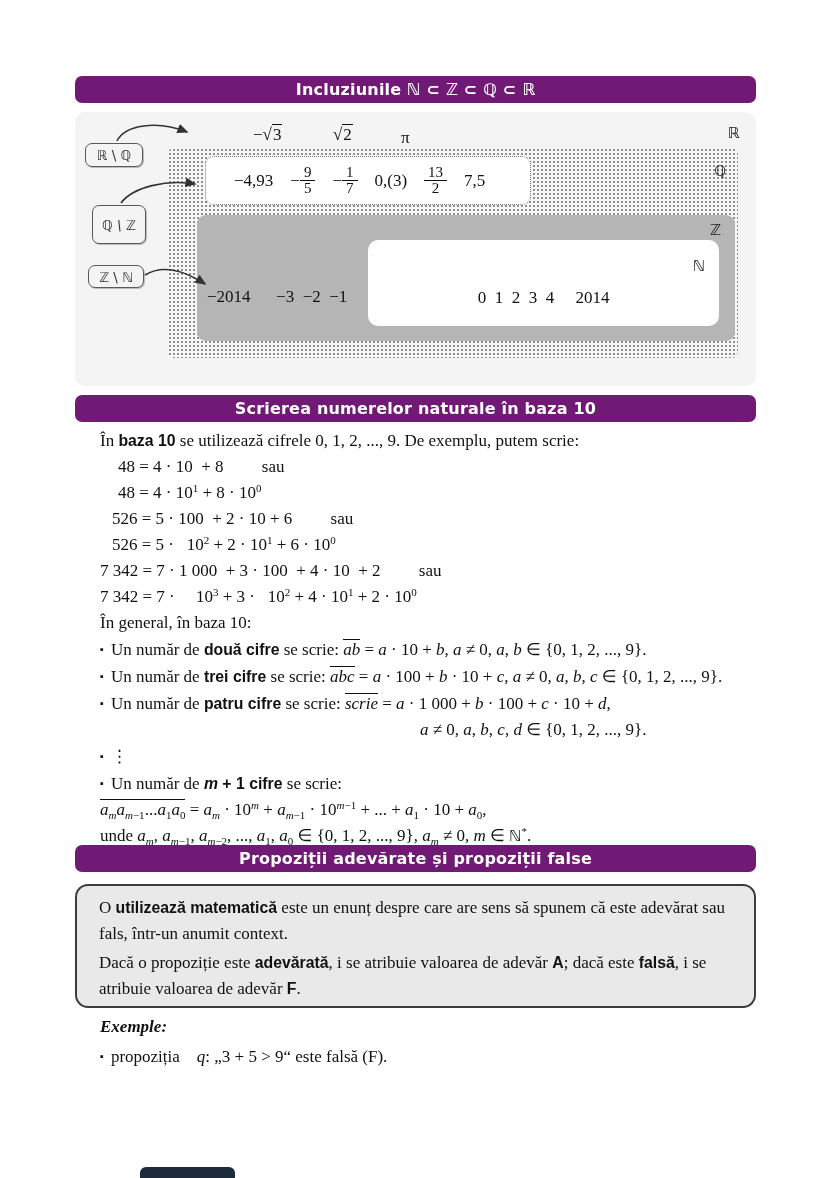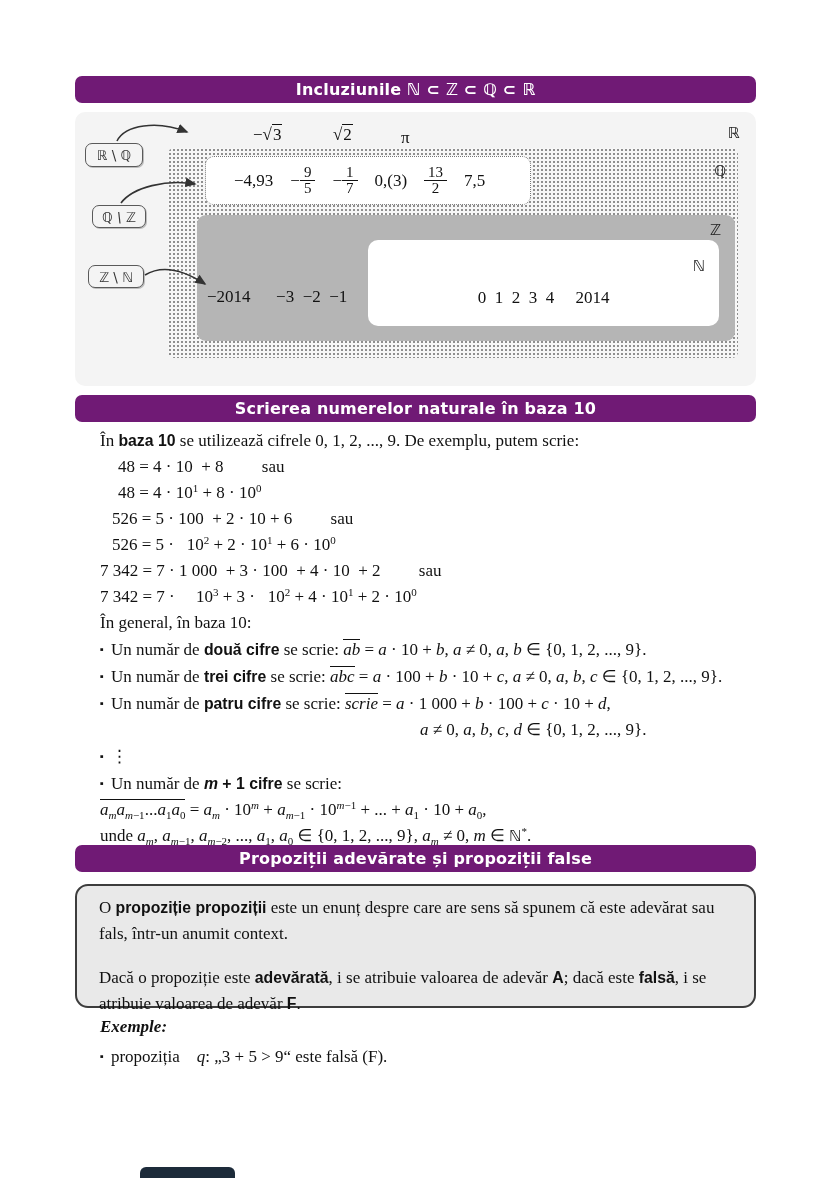--- a/index.html
+++ b/index.html
@@ -18,21 +18,21 @@
 
   
   .diagram { position:absolute; left:0; top:112px; width:681px; height:274px; background:#f4f4f4; border-radius:10px; }
   .setletter { position:absolute; font-family:"DejaVu Sans", sans-serif; font-size:15px; color:#222; }
   .irr { position:absolute; top:13px; font-size:17px; color:#111; }
   .rad { border-top:1.2px solid #111; padding:0 1px; }
   .diffbox { position:absolute; border:1.5px solid #5a5a5a; border-radius:7px; background:#f4f4f4;
              font-family:"DejaVu Sans", sans-serif; font-size:13.5px; color:#333;
              display:flex; align-items:center; justify-content:center; box-shadow:1px 1px 0 #bdbdbd; }
   #diff-rq { left:10px; top:31px; width:58px; height:24px; }
-  #diff-qz { left:17px; top:93px; width:54px; height:23px;font-style:italic; }
+  #diff-qz { left:17px; top:93px; width:54px; height:39px;font-style:italic; }
   #diff-zn { left:13px; top:153px; width:56px; height:23px; }
   .arrows { position:absolute; left:0; top:0; width:681px; height:274px; pointer-events:none; }
 
   .q-region { position:absolute; left:93px; top:36px; width:570px; height:210px; border-radius:6px;
               background-color:#f7f7f7;
               background-image:radial-gradient(circle, #8f8f8f 0.8px, transparent 1px);
               background-size:4px 4px; }
   .q-numbers { position:absolute; left:37px; top:8px; width:326px; height:49px; background:#fff;
                border:1.5px dotted #777; border-radius:9px; display:flex; align-items:center;
                padding-left:28px; font-size:17px; white-space:nowrap; }
@@ -56,21 +56,21 @@
   .sbi { font-family:"Liberation Sans", sans-serif; font-weight:bold; font-size:0.93em;margin-top:48px; }
   sup { font-size:11px; vertical-align:6px; line-height:0; }
   sub { font-size:11px; vertical-align:-4px; line-height:0; }
   .ov { display:inline-block; border-top:1.2px solid #111; line-height:1.15; }
   .bb { font-family:"DejaVu Sans", sans-serif; font-size:0.9em; }
 
   
   .notebox { position:absolute; left:0; top:884px; width:681px; height:124px; background:#e9e9e9;
              border:2px solid #3d3d3d; border-radius:13px; padding:9px 22px 0 22px;
              font-size:17px; line-height:26px; }
-  .notebox p + p { margin-top:18px; }
+  .notebox p + p { margin-top:3px; }
 
   
   .examples { position:absolute; left:0; top:1014px; width:681px; padding-left:25px; font-size:17px; }
   .ex-title { font-weight:bold; font-style:italic; line-height:26px; }
   .ex-item { line-height:28px; margin-top:2px; white-space:nowrap; }
 
   .footer-tab { position:absolute; left:140px; bottom:0; width:95px; height:11px;
                 background:#1d2b3a; border-radius:6px 6px 0 0; }
 </style>
 </head>
@@ -157,21 +157,21 @@
       <div class="tline">
         <span class="blt">▪</span><span>Un număr de <b class="sbi"><i>m</i> + 1 cifre</b> se scrie:</span>
       </div>
       <div class="tline"><span class="ov"><i>a</i><sub><i>m</i></sub><i>a</i><sub><i>m</i>−1</sub>...<i>a</i><sub>1</sub><i>a</i><sub>0</sub></span> = <i>a</i><sub><i>m</i></sub> · 10<sup><i>m</i></sup> + <i>a</i><sub><i>m</i>−1</sub> · 10<sup><i>m</i>−1</sup> + ... + <i>a</i><sub>1</sub> · 10 + <i>a</i><sub>0</sub>,</div>
       <div class="tline">unde <i>a</i><sub><i>m</i></sub>, <i>a</i><sub><i>m</i>−1</sub>, <i>a</i><sub><i>m</i>−2</sub>, ..., <i>a</i><sub>1</sub>, <i>a</i><sub>0</sub> ∈ {0, 1, 2, ..., 9}, <i>a</i><sub><i>m</i></sub> ≠ 0, <i>m</i> ∈ <span class="bb">ℕ</span><sup>*</sup>.</div>
     </div>
 
     <div class="bar" id="bar-props">Propoziții adevărate și propoziții false</div>
 
     <div class="notebox">
-      <p>O <b class="sb">propoziție propoziții</b> este un enunț despre care are sens să spunem că este adevărat sau fals, într-un anumit context.</p>
+      <p>O <b class="sb">utilizează matematică</b> este un enunț despre care are sens să spunem că este adevărat sau fals, într-un anumit context.</p>
       <p>Dacă o propoziție este <b class="sb">adevărată</b>, i se atribuie valoarea de adevăr <b class="sb">A</b>; dacă este <b class="sb">falsă</b>, i se atribuie valoarea de adevăr <b class="sb">F</b>.</p>
     </div>
 
     <div class="examples">
       <div class="ex-title">Exemple:</div>
       <div class="ex-item">
         <span class="blt">▪</span><span>propoziția&nbsp;&nbsp;&nbsp;&nbsp;<i>q</i>: „3 + 5 &gt; 9“ este falsă (F).</span>
       </div>
     </div>
   </div>

